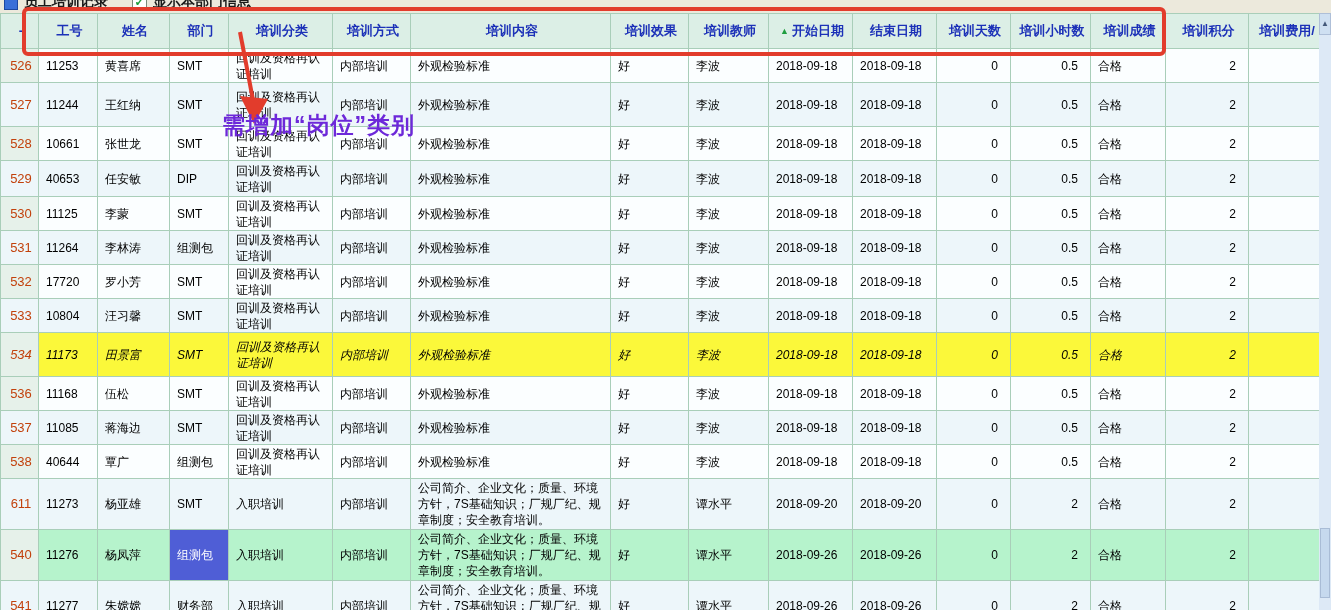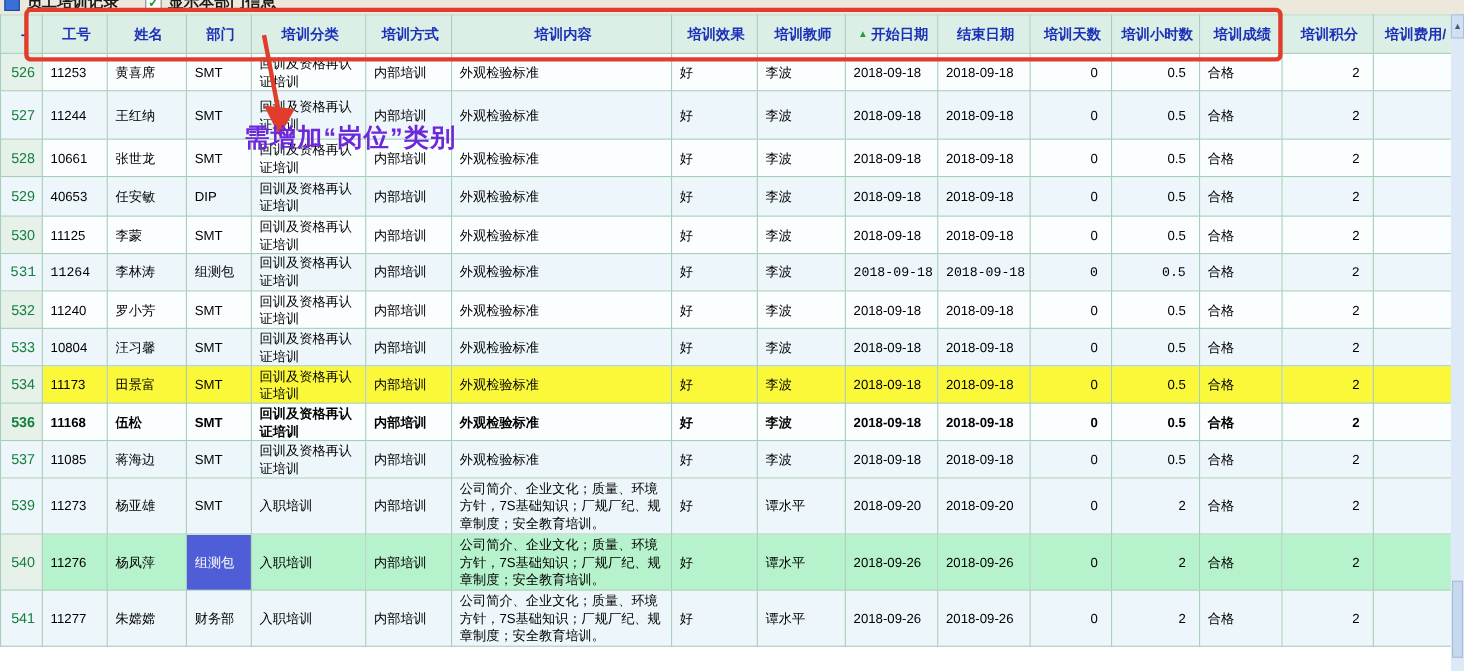--- a/index.html
+++ b/index.html
@@ -15,21 +15,21 @@
   .chk{display:inline-block;width:13px;height:13px;background:#fff;border:1px solid #7a8a7a;
        color:#1b9e3a;font-size:12px;line-height:12px;text-align:center;font-weight:bold;margin-left:18px;}
 
   
   .table-wrap{position:absolute;left:0;top:13px;width:1319px;height:597px;overflow:hidden;}
   table{border-collapse:collapse;table-layout:fixed;width:1322px;}
   th,td{border:1px solid #a9ceb9;padding:0 4px 0 7px;font-size:12px;line-height:16px;
         vertical-align:middle;overflow:hidden;word-break:break-all;color:#000;}
   th{height:34px;background:#dcefe6;color:#1c31b8;font-weight:bold;font-size:13px;text-align:center;
      white-space:nowrap;}
-  td.rownum{background:#e6f1ea;color:#15803d;text-align:center;font-size:13px;}
+  td.rownum{background:#e6f1ea;color:#c2410c;text-align:center;font-size:13px;}
   td{background:#fbfeff;}
   tr.alt td{background:#edf6fa;}
   td.r{text-align:right;padding-right:12px;}
   tr td.hl-yellow{background:#fbf83a;}
   tr td.hl-green{background:#b6f3cc;}
   td.sel{background:#4f5ed6 !important;color:#fff;}
   .sort-icon{color:#1f9e40;font-size:9px;margin-right:3px;vertical-align:1px;}
 
   
   .vscroll{position:absolute;left:1319px;top:13px;width:12px;height:597px;background:#dde9f6;}
@@ -185,41 +185,41 @@
             <td>好</td>
             <td>李波</td>
             <td>2018-09-18</td>
             <td>2018-09-18</td>
             <td class="r">0</td>
             <td class="r">0.5</td>
             <td>合格</td>
             <td class="r">2</td>
             <td></td>
           </tr>
-          <tr class="alt" style="height: 34px; font-family: Liberation Mono, monospace;">
+          <tr class="alt" style="height: 34px;">
             <td class="rownum">531</td>
             <td>11264</td>
             <td>李林涛</td>
             <td>组测包</td>
             <td>回训及资格再认证培训</td>
             <td>内部培训</td>
             <td>外观检验标准</td>
             <td>好</td>
             <td>李波</td>
             <td>2018-09-18</td>
             <td>2018-09-18</td>
             <td class="r">0</td>
             <td class="r">0.5</td>
             <td>合格</td>
             <td class="r">2</td>
             <td></td>
           </tr>
           <tr style="height: 34px;">
             <td class="rownum">532</td>
-            <td>11240</td>
+            <td>17720</td>
             <td>罗小芳</td>
             <td>SMT</td>
             <td>回训及资格再认证培训</td>
             <td>内部培训</td>
             <td>外观检验标准</td>
             <td>好</td>
             <td>李波</td>
             <td>2018-09-18</td>
             <td>2018-09-18</td>
             <td class="r">0</td>
@@ -239,39 +239,39 @@
             <td>好</td>
             <td>李波</td>
             <td>2018-09-18</td>
             <td>2018-09-18</td>
             <td class="r">0</td>
             <td class="r">0.5</td>
             <td>合格</td>
             <td class="r">2</td>
             <td></td>
           </tr>
-          <tr style="height: 34px;">
+          <tr style="height: 44px; font-style: italic;">
             <td class="rownum">534</td>
             <td class="hl-yellow">11173</td>
             <td class="hl-yellow">田景富</td>
             <td class="hl-yellow">SMT</td>
             <td class="hl-yellow">回训及资格再认证培训</td>
             <td class="hl-yellow">内部培训</td>
             <td class="hl-yellow">外观检验标准</td>
             <td class="hl-yellow">好</td>
             <td class="hl-yellow">李波</td>
             <td class="hl-yellow">2018-09-18</td>
             <td class="hl-yellow">2018-09-18</td>
             <td class="r hl-yellow">0</td>
             <td class="r hl-yellow">0.5</td>
             <td class="hl-yellow">合格</td>
             <td class="r hl-yellow">2</td>
             <td class="hl-yellow"></td>
           </tr>
-          <tr style="height: 34px; font-weight: bold;">
+          <tr style="height: 34px;">
             <td class="rownum">536</td>
             <td>11168</td>
             <td>伍松</td>
             <td>SMT</td>
             <td>回训及资格再认证培训</td>
             <td>内部培训</td>
             <td>外观检验标准</td>
             <td>好</td>
             <td>李波</td>
             <td>2018-09-18</td>
@@ -293,22 +293,40 @@
             <td>好</td>
             <td>李波</td>
             <td>2018-09-18</td>
             <td>2018-09-18</td>
             <td class="r">0</td>
             <td class="r">0.5</td>
             <td>合格</td>
             <td class="r">2</td>
             <td></td>
           </tr>
+          <tr style="height: 34px;">
+            <td class="rownum">538</td>
+            <td>40644</td>
+            <td>覃广</td>
+            <td>组测包</td>
+            <td>回训及资格再认证培训</td>
+            <td>内部培训</td>
+            <td>外观检验标准</td>
+            <td>好</td>
+            <td>李波</td>
+            <td>2018-09-18</td>
+            <td>2018-09-18</td>
+            <td class="r">0</td>
+            <td class="r">0.5</td>
+            <td>合格</td>
+            <td class="r">2</td>
+            <td></td>
+          </tr>
           <tr class="alt" style="height: 51px;">
-            <td class="rownum">539</td>
+            <td class="rownum">611</td>
             <td>11273</td>
             <td>杨亚雄</td>
             <td>SMT</td>
             <td>入职培训</td>
             <td>内部培训</td>
             <td>公司简介、企业文化；质量、环境方针，7S基础知识；厂规厂纪、规章制度；安全教育培训。</td>
             <td>好</td>
             <td>谭水平</td>
             <td>2018-09-20</td>
             <td>2018-09-20</td>

